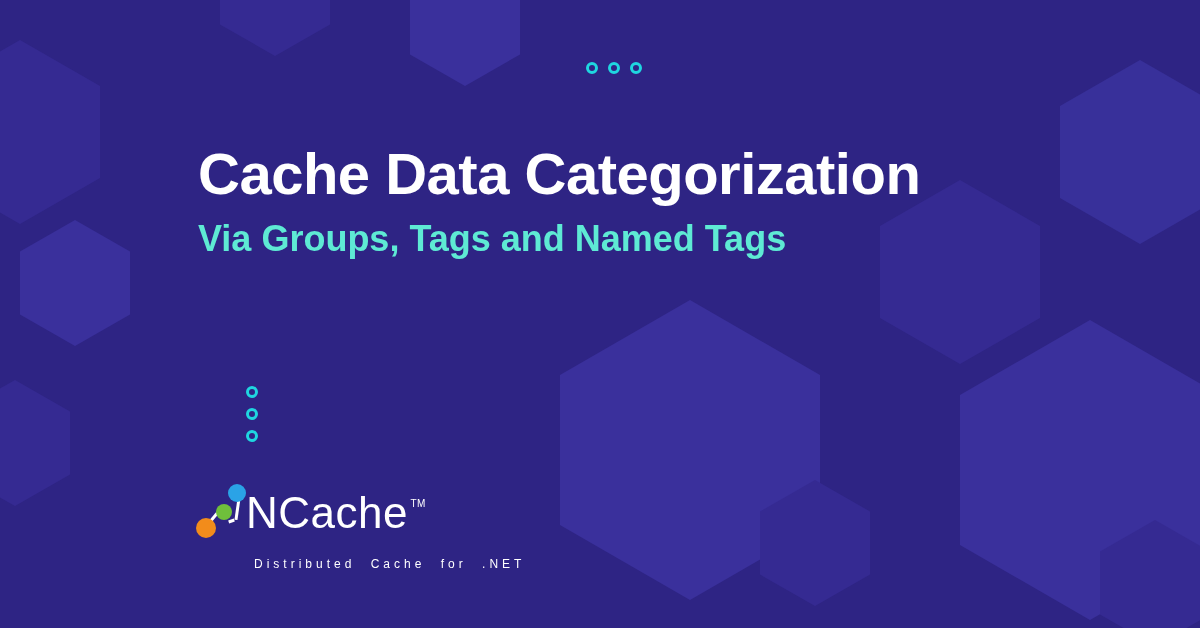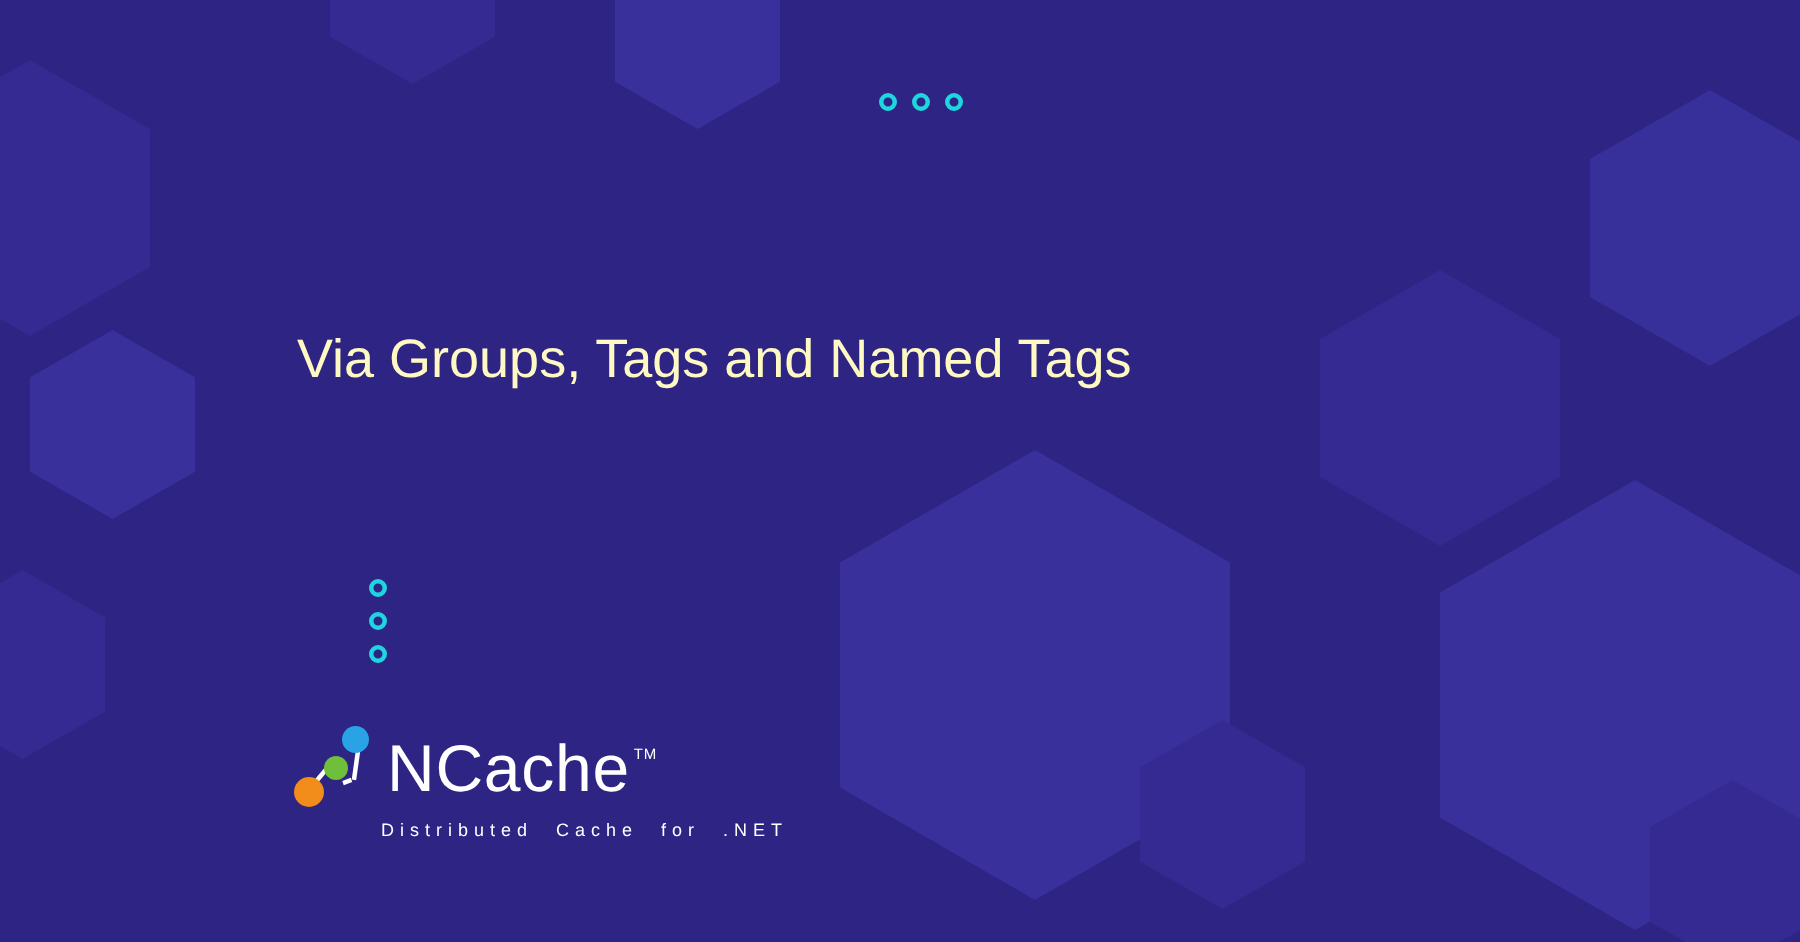--- a/index.html
+++ b/index.html
@@ -26,47 +26,47 @@
   top: 140px;
   color: #fff;
   font-size: 58px;
   font-weight: 800;
   letter-spacing: -0.5px;
 }
 .subtitle {
   position: absolute;
   left: 198px;
   top: 218px;
-  color: #fef9c3;
+  color: #5eead4;
   font-size: 36px;
-  font-weight: 400;
+  font-weight: 700;
 }
 .logo {
   position: absolute;
   left: 196px;
   top: 484px;
   display: flex;
   flex-direction: column;
   align-items: flex-start;
 }
-.logo-row { display: flex; align-items: flex-end; gap: 12px; justify-content: space-between; }
+.logo-row { display: flex; align-items: flex-end; gap: 0; justify-content: space-between; }
 .logo-mark { position: relative; width: 50px; height: 54px; }
 .ball { position: absolute; border-radius: 50%; }
 .ball.bl { width: 18px; height: 18px; background: #2aa3e6; left: 32px; top: 0; }
 .ball.gr { width: 16px; height: 16px; background: #6fbf3b; right: 14px; top: 20px; }
 .ball.or { width: 20px; height: 20px; background: #f28c1b; left: 0; bottom: 0; }
 .stem { position: absolute; background: #fff; width: 3px; }
 .stem.a { height: 22px; left: 40px; top: 14px; transform: rotate(8deg); }
 .stem.b { height: 24px; left: 14px; top: 24px; transform: rotate(40deg); }
 .stem.c { height: 6px; left: 34px; top: 34px; transform: rotate(70deg); width: 3px; }
 .logo-text { color: #fff; font-size: 44px; font-weight: 400; letter-spacing: 0.5px; position: relative; }
 .logo-text .n { font-weight: 400; color: #fff; }
 .tm { font-size: 10px; position: absolute; top: 10px; right: -18px; color: #fff; }
 .tagline {
-  margin-top: 8px;
+  margin-top: 19px;
   margin-left: 58px;
   color: #fff;
   font-size: 12px;
   letter-spacing: 4px;
   word-spacing: 8px;
 }
 </style>
 </head>
 <body>
 
@@ -84,20 +84,21 @@
   <div class="hex m" style="left: 1100px; top: 520px; background:#352a92;"></div>
 </div>
 
 <div class="content">
   <div class="dots-h" style="left: 586px; top: 62px;">
     <div class="dot"></div>
       <div class="dot"></div>
       <div class="dot"></div>
   </div>
 
+  <h1 class="title">Cache Data Categorization</h1>
   <div class="subtitle">Via Groups, Tags and Named Tags</div>
 
   <div class="dots-v" style="left: 246px; top: 386px;">
     <div class="dot"></div>
       <div class="dot"></div>
       <div class="dot"></div>
   </div>
 
   <div class="logo">
     <div class="logo-row">

